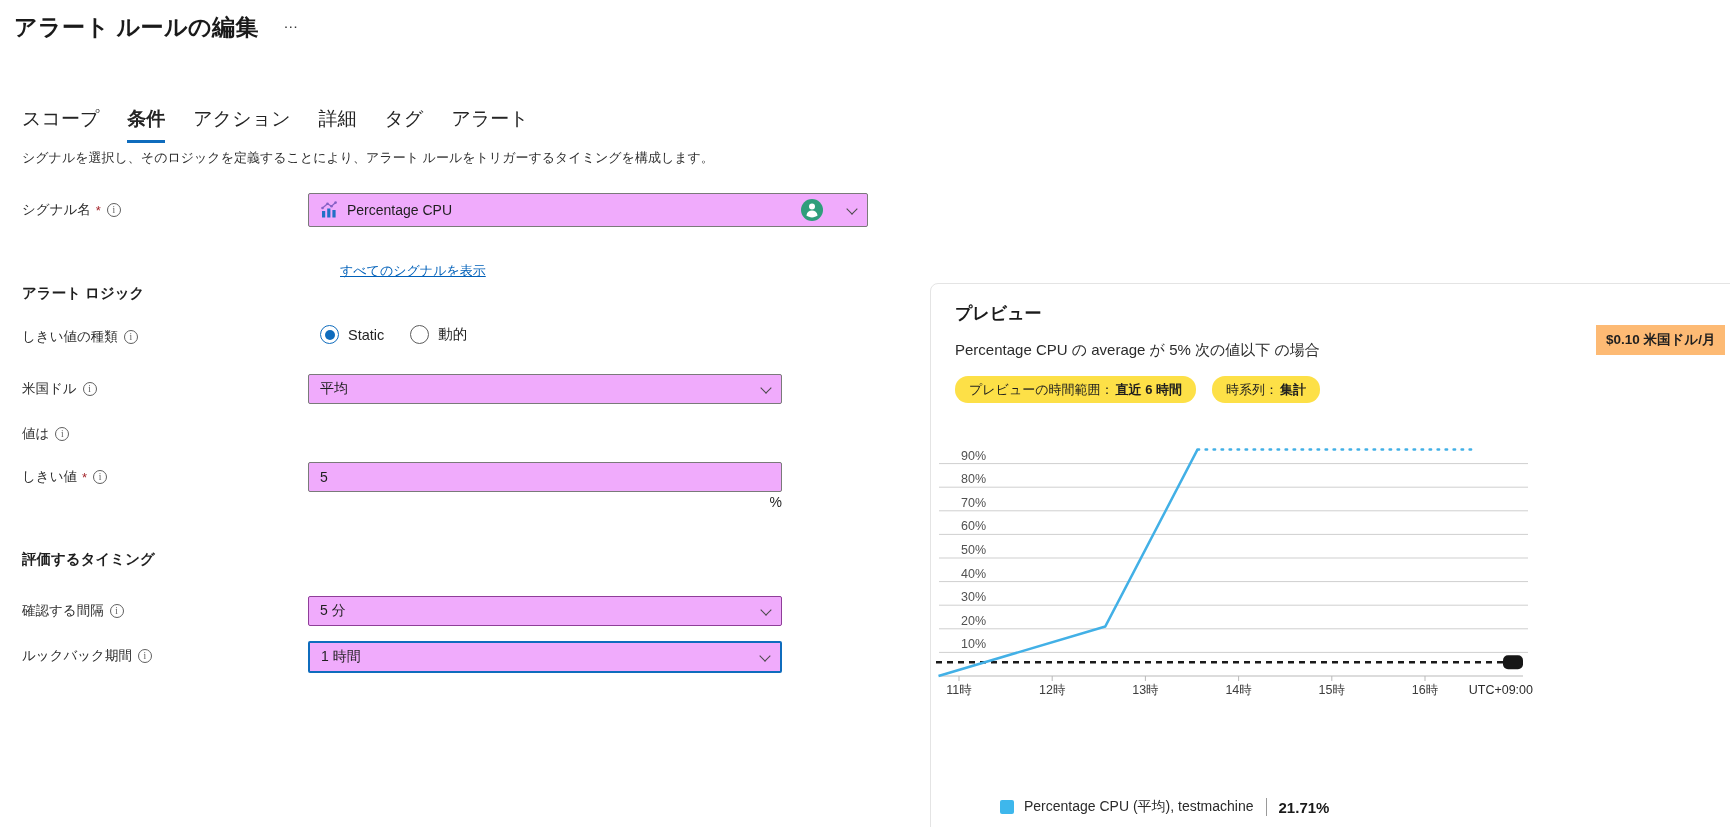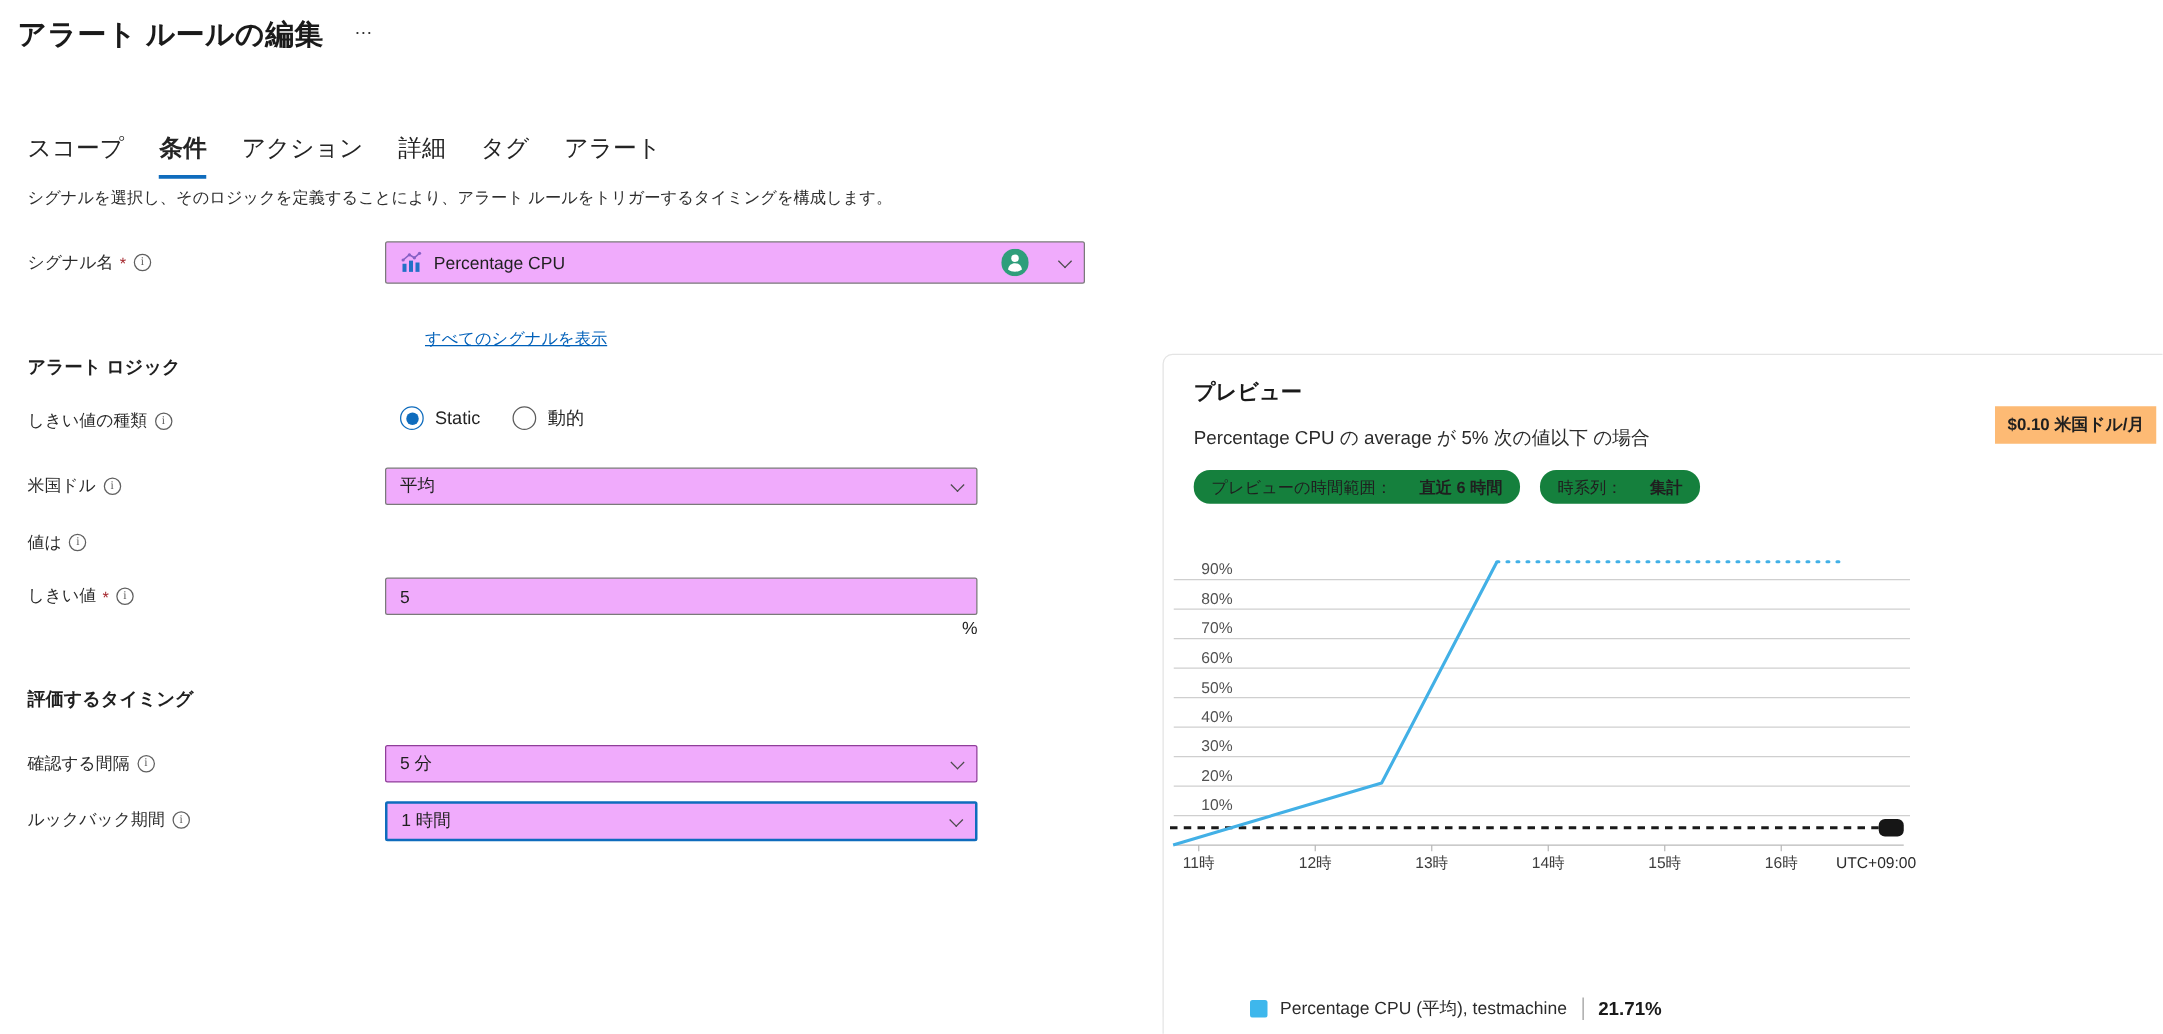--- a/index.html
+++ b/index.html
@@ -49,22 +49,22 @@
   .dd-lookback  { top:641px; height:32px; border:2px solid #0f6cbd; }
 
   
   .panel { position:absolute; left:930px; top:283px; width:820px; height:600px;
     background:#fff; border:1px solid #e4e4e4; border-radius:8px; }
   .p-title { position:absolute; top:18px; left:24px; font-size:17px; font-weight:700; color:#1a1a1a; }
   .price { position:absolute; top:41px; left:665px; background:#fdba74; color:#1f1f1f;
     font-size:13.5px; font-weight:600; padding:6px 10px; white-space:nowrap; }
   .cond { position:absolute; top:57px; left:24px; font-size:15px; color:#2b2b2b; }
   .badges { position:absolute; top:92px; left:24px; display:flex; gap:16px; }
-  .badge { background:#15803d; border-radius:13px; height:27px; display:flex; align-items:center;
-    padding:0 14px; font-size:13px; color:#1f1f1f; white-space:nowrap;gap:20px; }
+  .badge { background:#fde047; border-radius:13px; height:27px; display:flex; align-items:center;
+    padding:0 14px; font-size:13px; color:#1f1f1f; white-space:nowrap; }
   .badge b { font-weight:700; margin-left:2px; }
   .chart { position:absolute; top:147px; left:0; }
   svg text { font-family:"Liberation Sans","DejaVu Sans",sans-serif; }
   .legend { position:absolute; top:514px; left:33px; display:flex; align-items:center; gap:10px; font-size:14px; color:#2b2b2b;padding-left:36px; }
   .swatch { width:14px; height:14px; background:#3eb7ec; border-radius:2px; flex:0 0 auto; }
   .lsep { width:1px; height:18px; background:#9a9a9a; margin:0 2px; }
   .lval { font-size:15px; font-weight:700; color:#1a1a1a; }
 </style>
 </head>
 <body>

